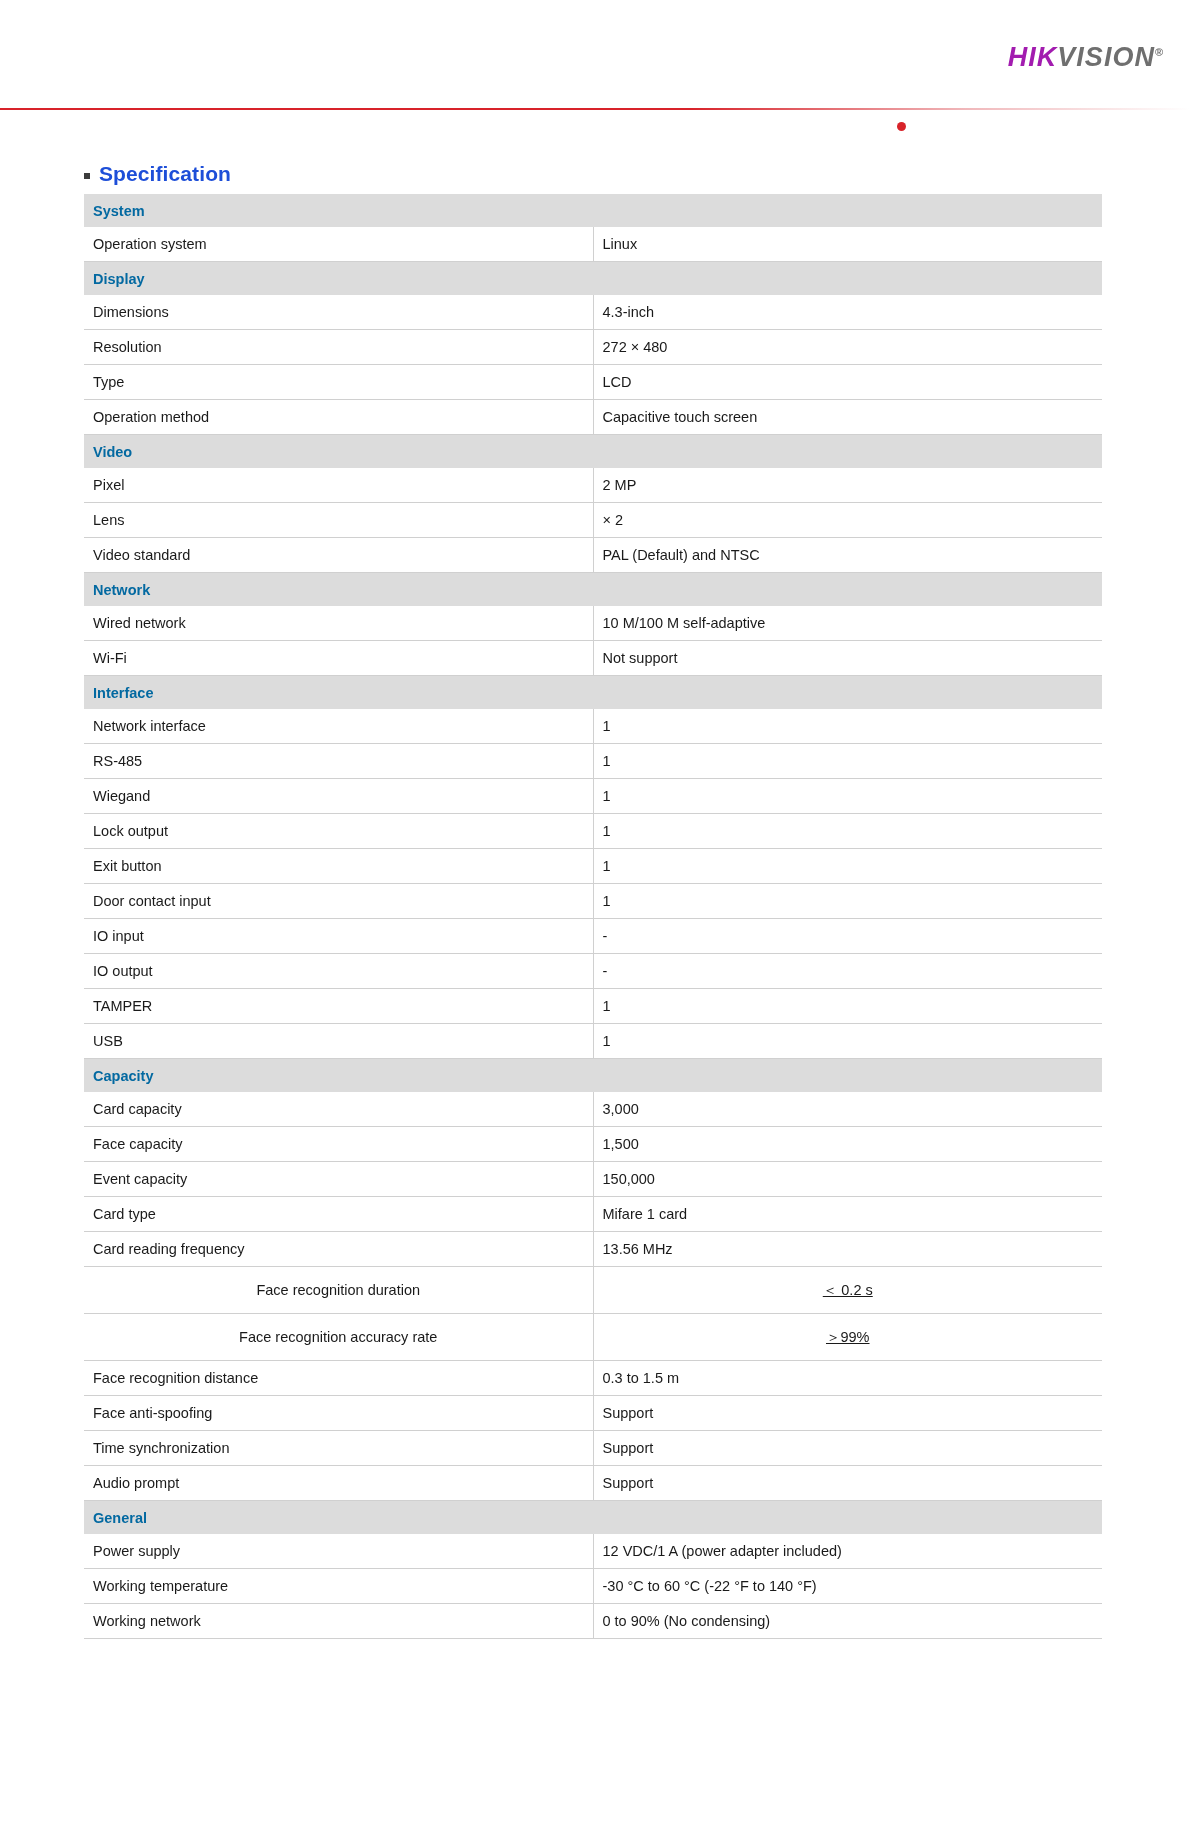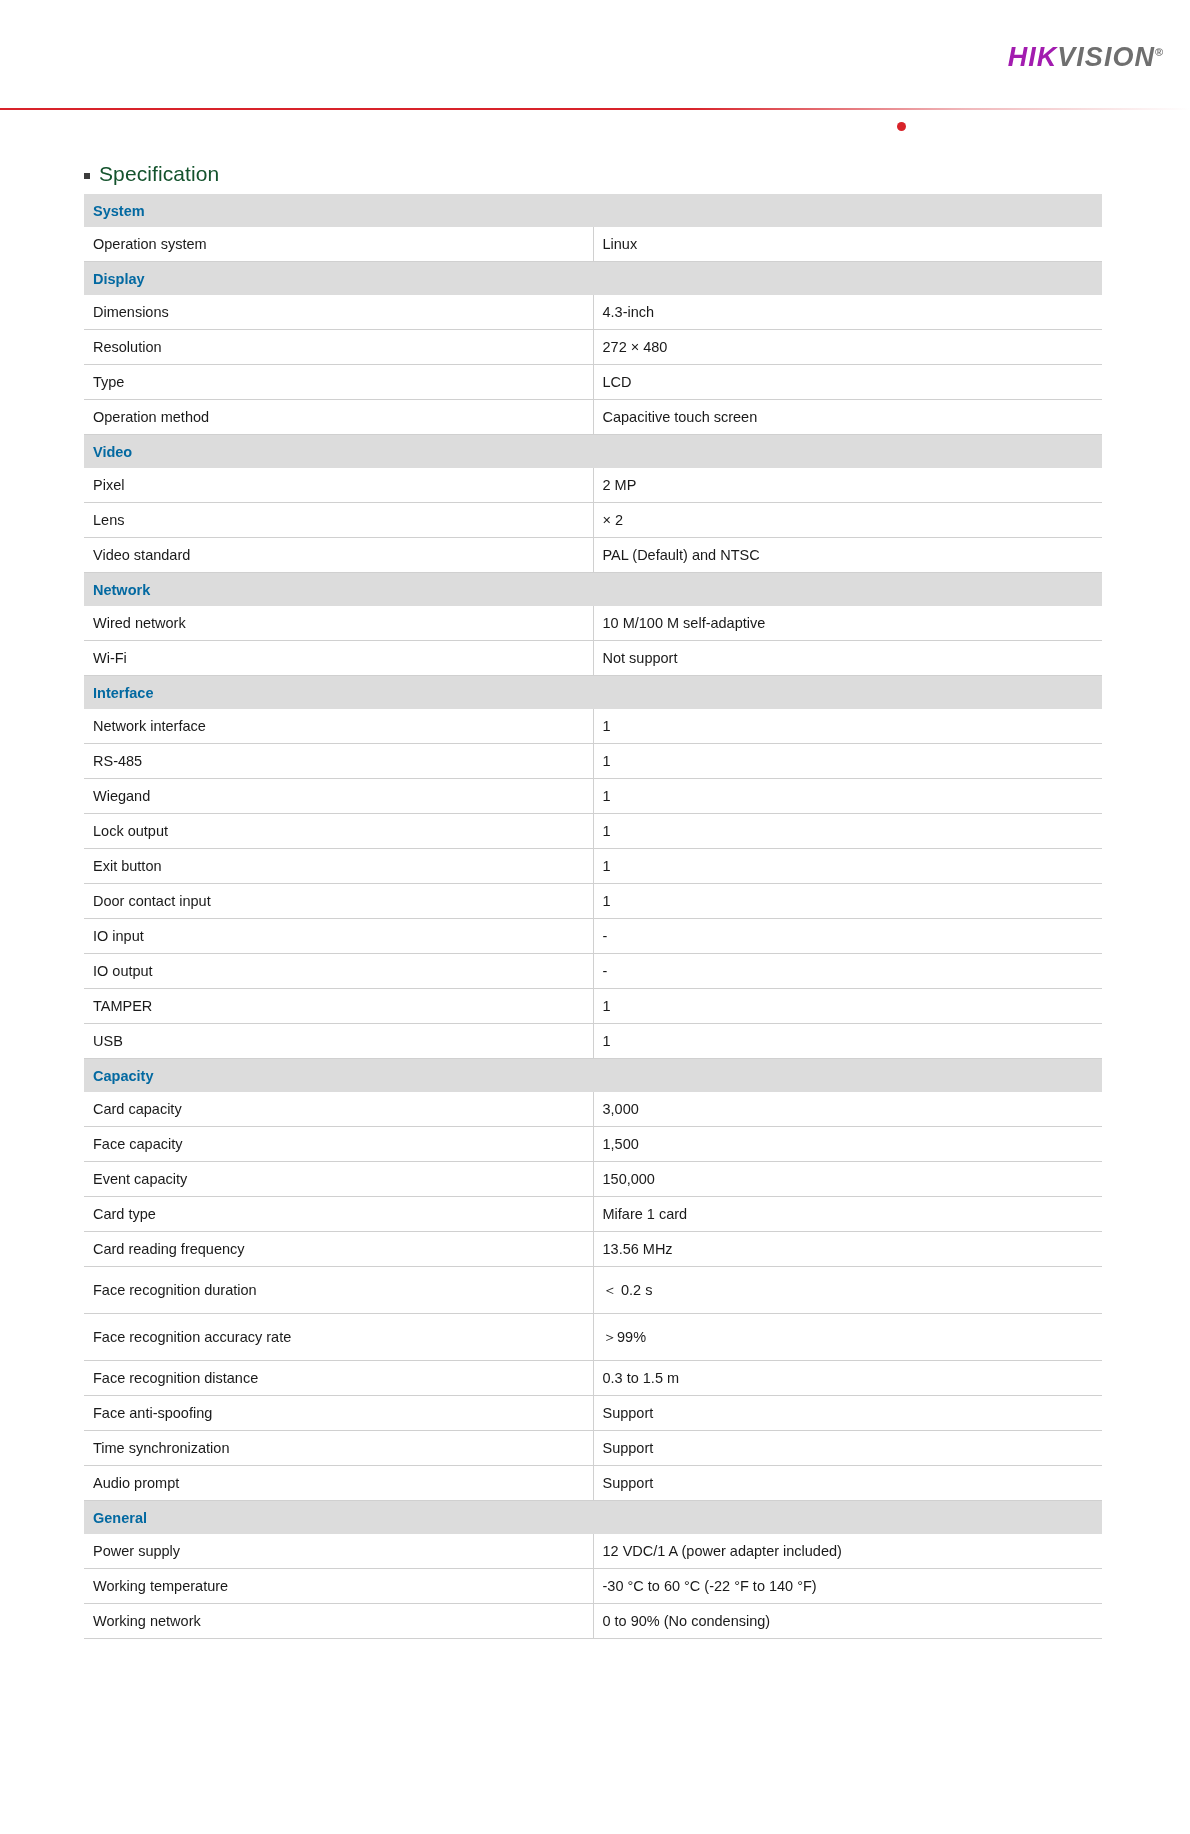--- a/index.html
+++ b/index.html
@@ -77,22 +77,22 @@
   }
   .bullet-square {
     width: 6px;
     height: 6px;
     background: #3c3c3c;
     display: inline-block;
     margin-top: 4px;
   }
   .section-title {
     font-size: 21px;
-    font-weight: normal;
-    color: #14532d;
+    font-weight: bold;
+    color: #1d4ed8;
     letter-spacing: 0.1px;
   }
 
   
   .spec-table {
     width: 1018px;
     margin-left: 84px;
     border-collapse: collapse;
     font-size: 14.5px;
     table-layout: fixed;
@@ -112,26 +112,28 @@
     vertical-align: middle;
     height: 20px;
   }
   .spec-table tr.data-row td.key {
     width: 288px;
     border-right: 1px solid #d0d0d0;
   }
   .spec-table tr.tall td {
     padding-top: 13px;
     padding-bottom: 13px;
+    text-align: center;
   }
   .spec-table tr.data-row:first-child td {
     border-top: none;
   }
   .val-indent {
     padding-left: 6px;
+    text-decoration: underline;
   }
 </style>
 </head>
 <body>
 
 <div class="page-header">
   <div class="brand-logo">
     <span class="hik">HIK</span><span>VISION</span><span class="reg">®</span>
   </div>
   <div class="header-rule"></div>

